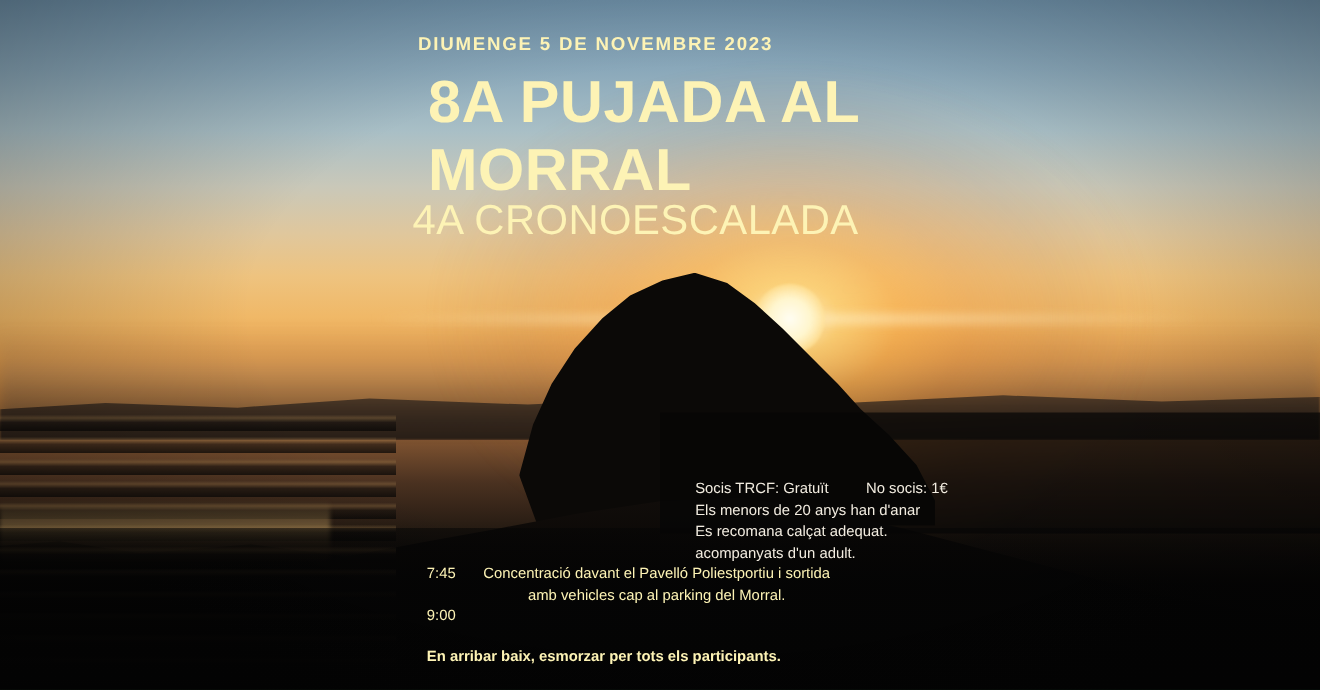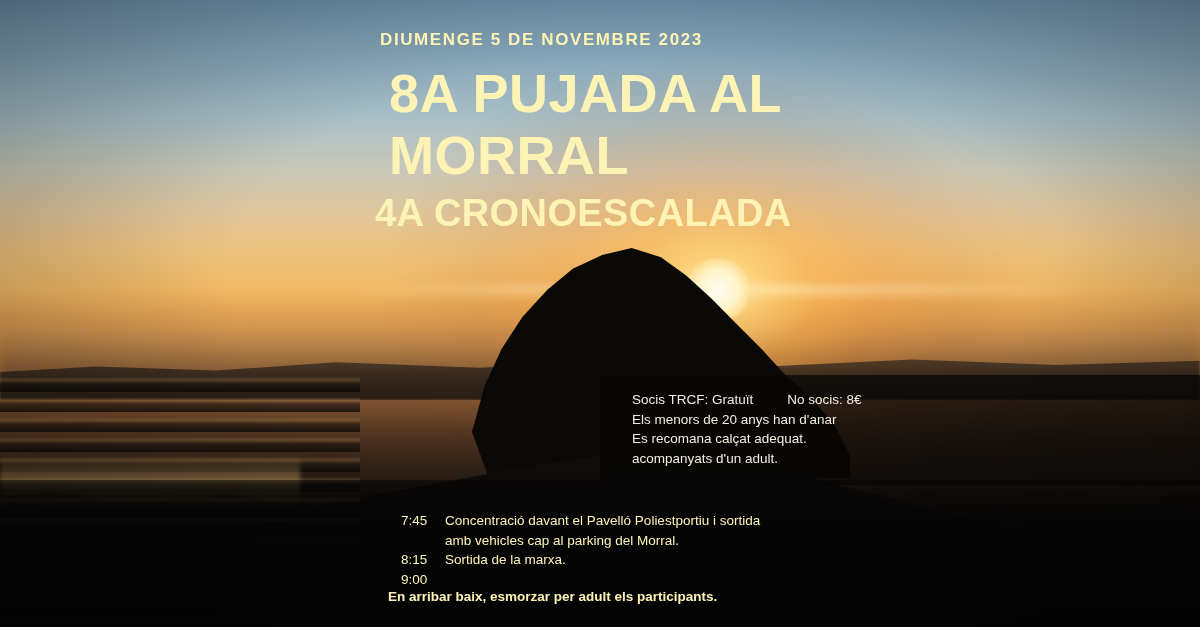--- a/index.html
+++ b/index.html
@@ -158,38 +158,38 @@
   }
   .title1 {
     position:absolute; left:375px; top:62px;
     color:#fdf3b5;
     font-size:54px; font-weight:bold; letter-spacing:0.5px;
     line-height:62px;
     max-width:430px;
     margin-left:14px;
   }
   .title2 {
-    position:absolute; left:375px; top:192px;
+    position:absolute; left:375px; top:180px;
     color:#fdf3b5;
-    font-size:38px; font-weight:bold; letter-spacing:0.4px;
+    font-size:38px; font-weight:normal; letter-spacing:0.4px;
   }
 
   .infobox {
     position:absolute; left:632px; top:390px;
     color:#f2ece0; font-size:13.5px; line-height:19.5px;
   }
-  .infobox .pricerow { display:flex; gap:34px; }
+  .infobox .pricerow { display:flex; gap:34px;margin-top:44px; }
 
   .schedule {
     position:absolute; left:388px; top:511px;
     color:#fdf3b5; font-size:13.5px; line-height:19.5px;
   }
-  .schedule .row { display:flex;margin-left:13px; }
+  .schedule .row { display:flex; }
   .schedule .time { width:44px; flex:0 0 44px; }
-  .schedule .desc { max-width:330px; }
+  .schedule .desc { max-width:330px;text-align:center; }
   .footnote {
     position:absolute; left:388px; top:589px;
     color:#fdf3b5; font-size:13.5px; font-weight:bold;
   }
 </style>
 </head>
 <body>
 
 <div class="poster">
 
@@ -212,37 +212,33 @@
 
     <div class="eventdate">DIUMENGE 5 DE NOVEMBRE 2023</div>
 
     <div class="title1">8A PUJADA AL MORRAL</div>
 
     <div class="title2">4A CRONOESCALADA</div>
 
     <div class="infobox">
       <div class="pricerow">
         <span>Socis TRCF: Gratuït</span>
-        <span>No socis: 8€</span>
+        <span>No socis: 1€</span>
       </div>
       <div>Els menors de 20 anys han d'anar</div>
       <div>Es recomana calçat adequat.</div>
       <div>acompanyats d'un adult.</div>
     </div>
 
     <div class="schedule">
       <div class="row">
         <span class="time">7:45</span>
         <span class="desc">Concentració davant el Pavelló Poliestportiu i sortida amb vehicles cap al parking del Morral.</span>
       </div>
       <div class="row">
-        <span class="time">8:15</span>
-        <span class="desc">Sortida de la marxa.</span>
-      </div>
-      <div class="row">
         <span class="time">9:00</span>
       </div>
     </div>
 
-    <div class="footnote">En arribar baix, esmorzar per adult els participants.</div>
+    <div class="footnote">En arribar baix, esmorzar per tots els participants.</div>
 
   </div>
 </div>
 
 </body></html>

